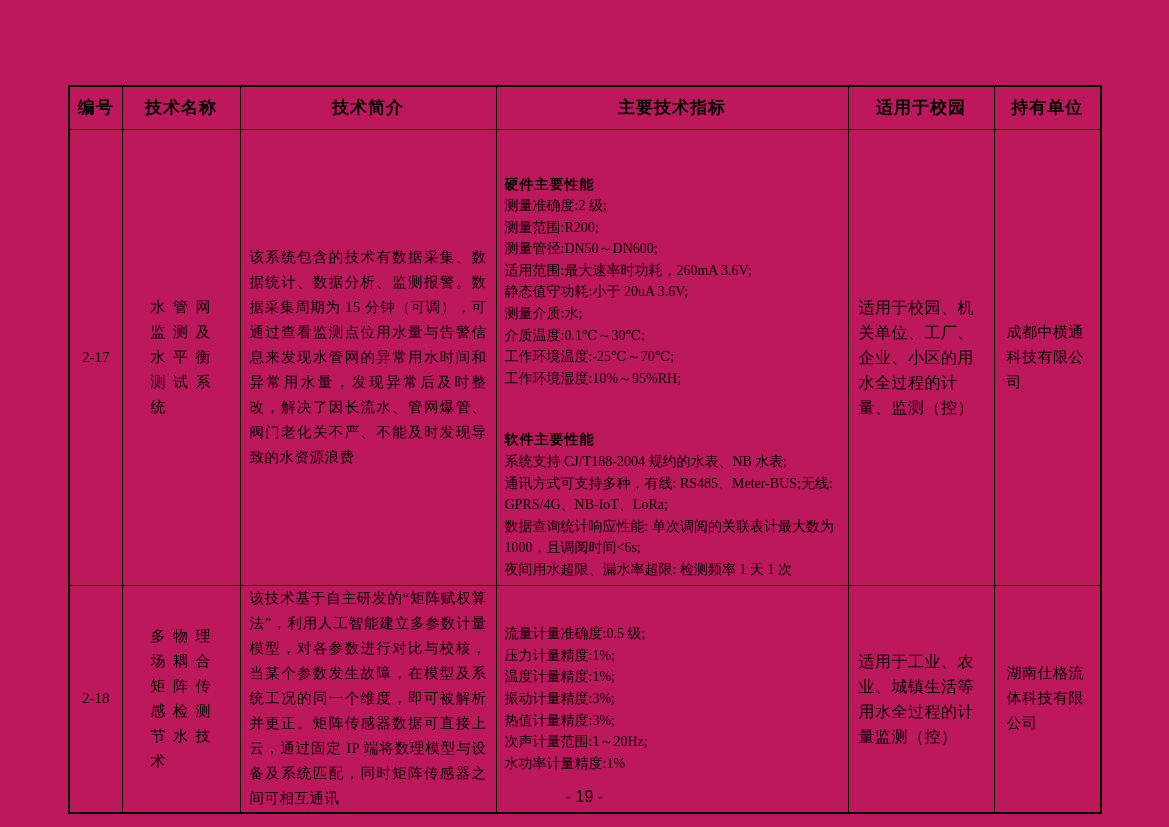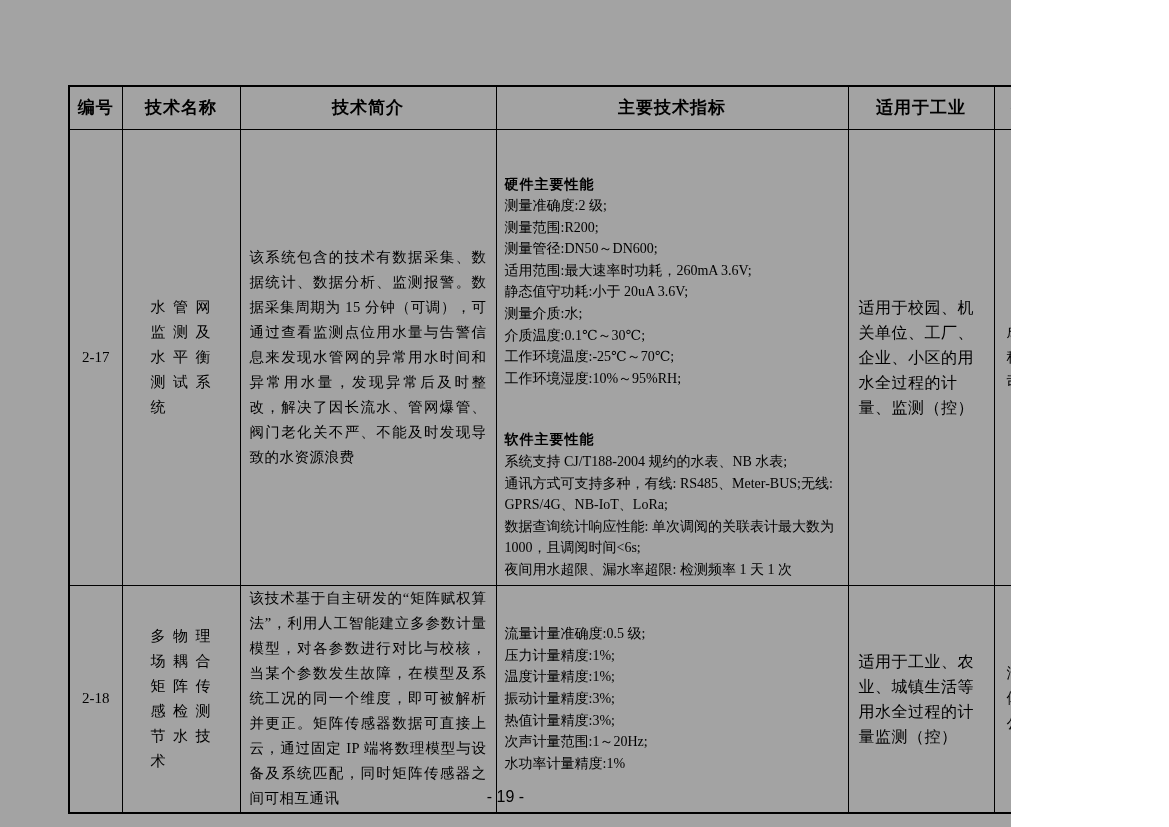--- a/index.html
+++ b/index.html
@@ -6,23 +6,23 @@
     margin: 0;
     padding: 0;
     background: #ffffff;
   }
   body {
     font-family: "Liberation Serif", "DejaVu Serif", serif;
     color: #000000;
   }
   .page {
     position: relative;
-    width: 1011px;
+    width: 1169px;
     height: 827px;
-    background: #a3a3a3;
+    background: #be185d;
     overflow: hidden;
   }
   table.tech-table {
     position: absolute;
     left: 68px;
     top: 85px;
     width: 1032px;
     border-collapse: collapse;
     table-layout: fixed;
     border: 2px solid #000000;
@@ -112,21 +112,21 @@
       <col style="width:352px">
       <col style="width:146px">
       <col style="width:107px">
     </colgroup>
     <thead>
       <tr>
         <th class="hdr">编号</th>
         <th class="hdr">技术名称</th>
         <th class="hdr">技术简介</th>
         <th class="hdr">主要技术指标</th>
-        <th class="hdr">适用于工业</th>
+        <th class="hdr">适用于校园</th>
         <th class="hdr">持有单位</th>
       </tr>
     </thead>
     <tbody>
       <tr class="row-0">
         <td class="cell-id">2-17</td>
         <td class="cell-name">水管网监测及水平衡测试系统</td>
         <td class="cell-intro">该系统包含的技术有数据采集、数据统计、数据分析、监测报警。数据采集周期为 15 分钟（可调），可通过查看监测点位用水量与告警信息来发现水管网的异常用水时间和异常用水量，发现异常后及时整改，解决了因长流水、管网爆管、阀门老化关不严、不能及时发现导致的水资源浪费</td>
         <td class="cell-ind">
             <div class="ind-line bold">硬件主要性能</div>

